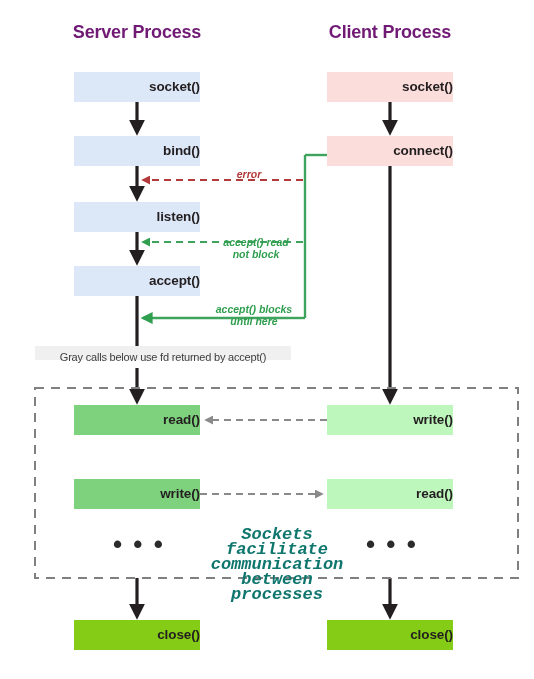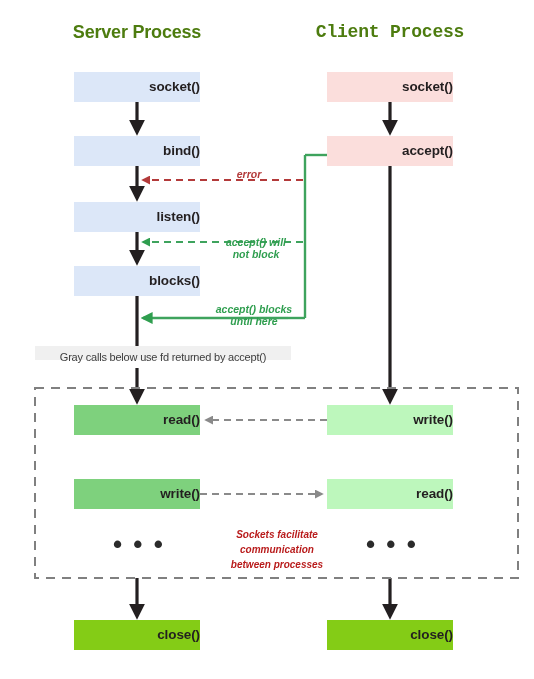--- a/index.html
+++ b/index.html
@@ -24,27 +24,27 @@
     left: 0;
     top: 0;
     width: 534px;
     height: 679px;
     pointer-events: none;
   }
   .col-title {
     position: absolute;
     font-size: 18px;
     font-weight: bold;
-    color: #4d7c0f;
+    color: #701a75;
     letter-spacing: -0.2px;
     text-align: center;
     width: 200px;
   }
   #title-server { left: 37px; top: 22px; }
-  #title-client { left: 290px; top: 22px; font-family: Liberation Mono, monospace; }
+  #title-client { left: 290px; top: 22px; }
 
   .node {
     position: absolute;
     width: 126px;
     height: 30px;
     line-height: 30px;
     text-align: right;
     font-size: 13.5px;
     font-weight: bold;
     color: #231f20;
@@ -76,21 +76,21 @@
   .note {
     position: absolute;
     font-style: italic;
     font-weight: bold;
     font-size: 10.5px;
     line-height: 12px;
     text-align: center;
   }
   .note.green { color: #2f9e4f; }
   .note.red   { color: #b33a3a; font-weight: bold; }
-  .note.dark  { color: #b91c1c; font-size: 10px; line-height: 15px; }
+  .note.dark  { color: #0f766e; font-size: 17px; line-height: 15px; font-family: Liberation Mono, monospace; }
 
   #note-error       { left: 222px; top: 168px; width: 54px; font-style: italic; }
   #note-noblock     { left: 212px; top: 236px; width: 88px; }
   #note-blocks      { left: 206px; top: 303px; width: 96px; }
   #note-sockets     { left: 197px; top: 527px; width: 160px; }
 
   .dots {
     position: absolute;
     font-size: 26px;
     font-weight: bold;
@@ -171,36 +171,36 @@
     </g>
 
     <g>
       <line x1="200" y1="494" x2="322" y2="494" stroke="#8a8a8a" stroke-width="1.8" stroke-dasharray="7 5" marker-end="url(#ar-gray)"></line>
     </g>
   </svg>
 
   <div class="node sv blue" style="top:72px">socket()</div>
   <div class="node sv blue" style="top:136px">bind()</div>
   <div class="node sv blue" style="top:202px">listen()</div>
-  <div class="node sv blue" style="top:266px">blocks()</div>
+  <div class="node sv blue" style="top:266px">accept()</div>
   <div class="node sv greenDark" style="top:405px">read()</div>
   <div class="node sv greenDark" style="top:479px">write()</div>
   <div class="node sv gray" style="top:620px">close()</div>
 
   <div class="node cl pink" style="top:72px">socket()</div>
-  <div class="node cl pink" style="top:136px">accept()</div>
+  <div class="node cl pink" style="top:136px">connect()</div>
   <div class="node cl greenLight" style="top:405px">write()</div>
   <div class="node cl greenLight" style="top:479px">read()</div>
   <div class="node cl gray" style="top:620px">close()</div>
 
   <div class="banner">Gray calls below use fd returned by accept()</div>
 
   <div class="note red" id="note-error">error</div>
 
-  <div class="note green" id="note-noblock" style="white-space:pre-line">accept() will
+  <div class="note green" id="note-noblock" style="white-space:pre-line">accept() read
 not block</div>
 
   <div class="note green" id="note-blocks" style="white-space:pre-line">accept() blocks
 until here</div>
 
   <div class="note dark" id="note-sockets" style="white-space:pre-line">Sockets facilitate
 communication
 between processes</div>
 
   <div class="dots" id="dots-server">• • •</div>

